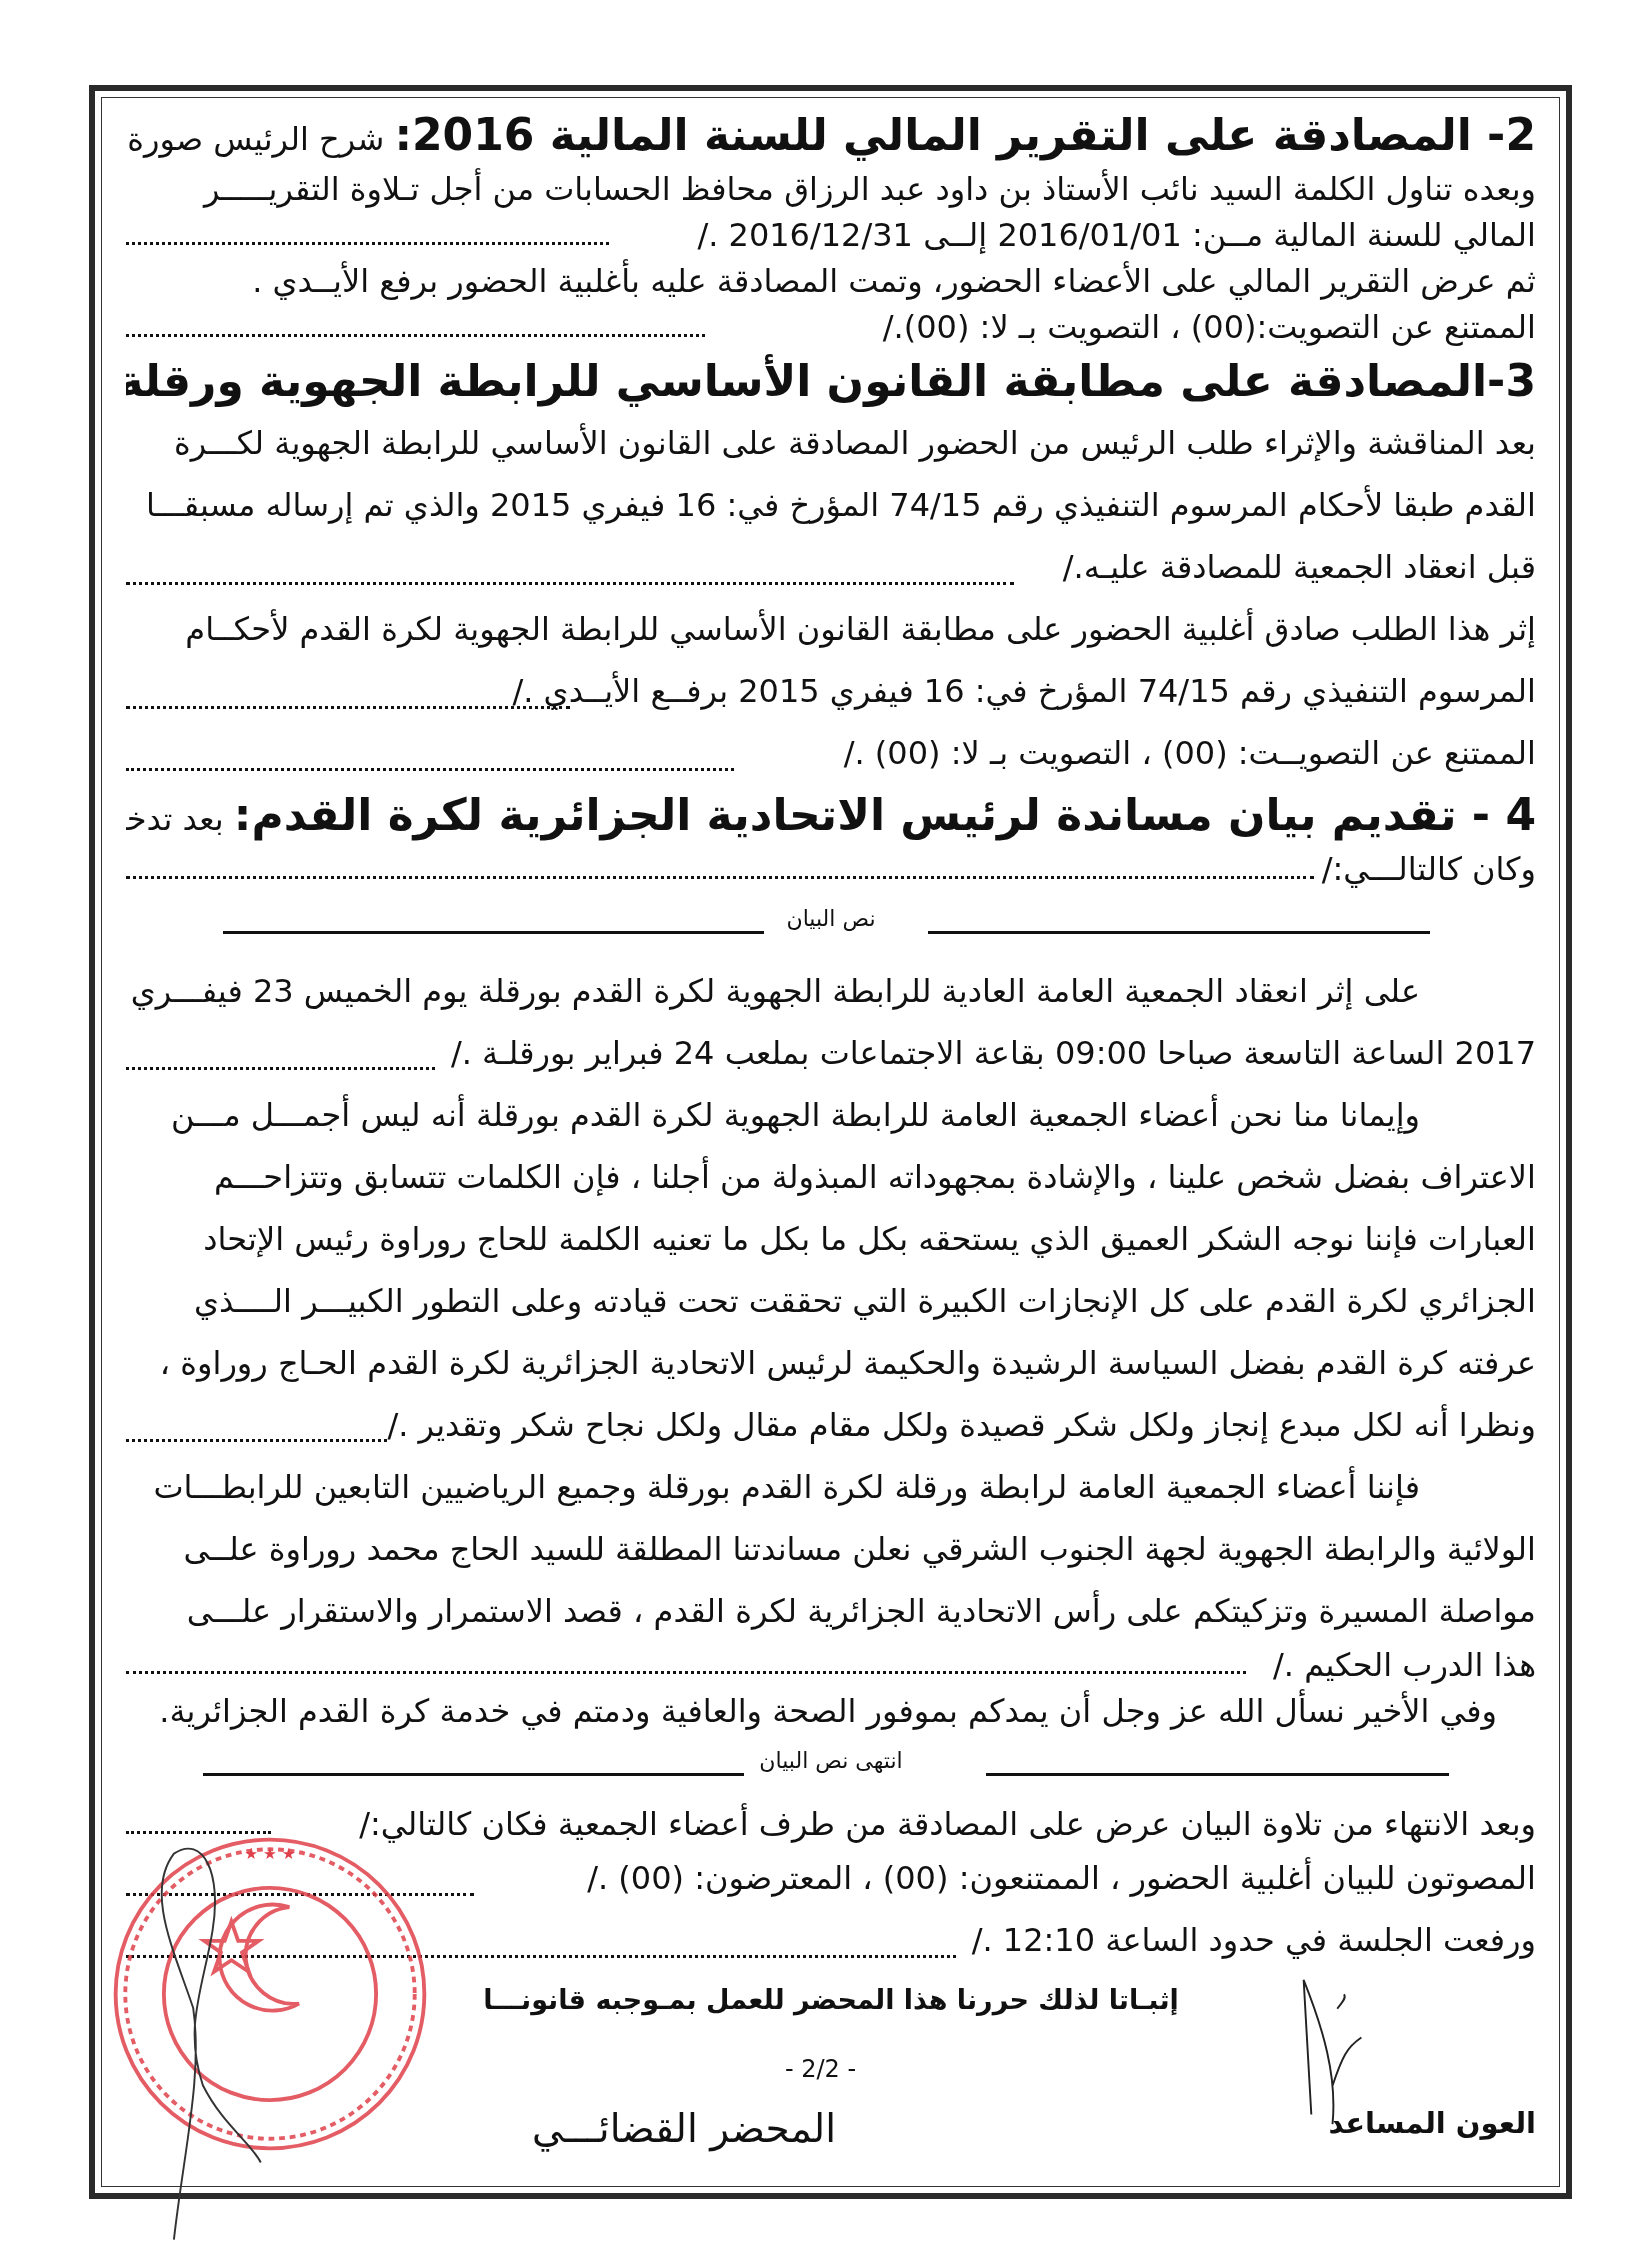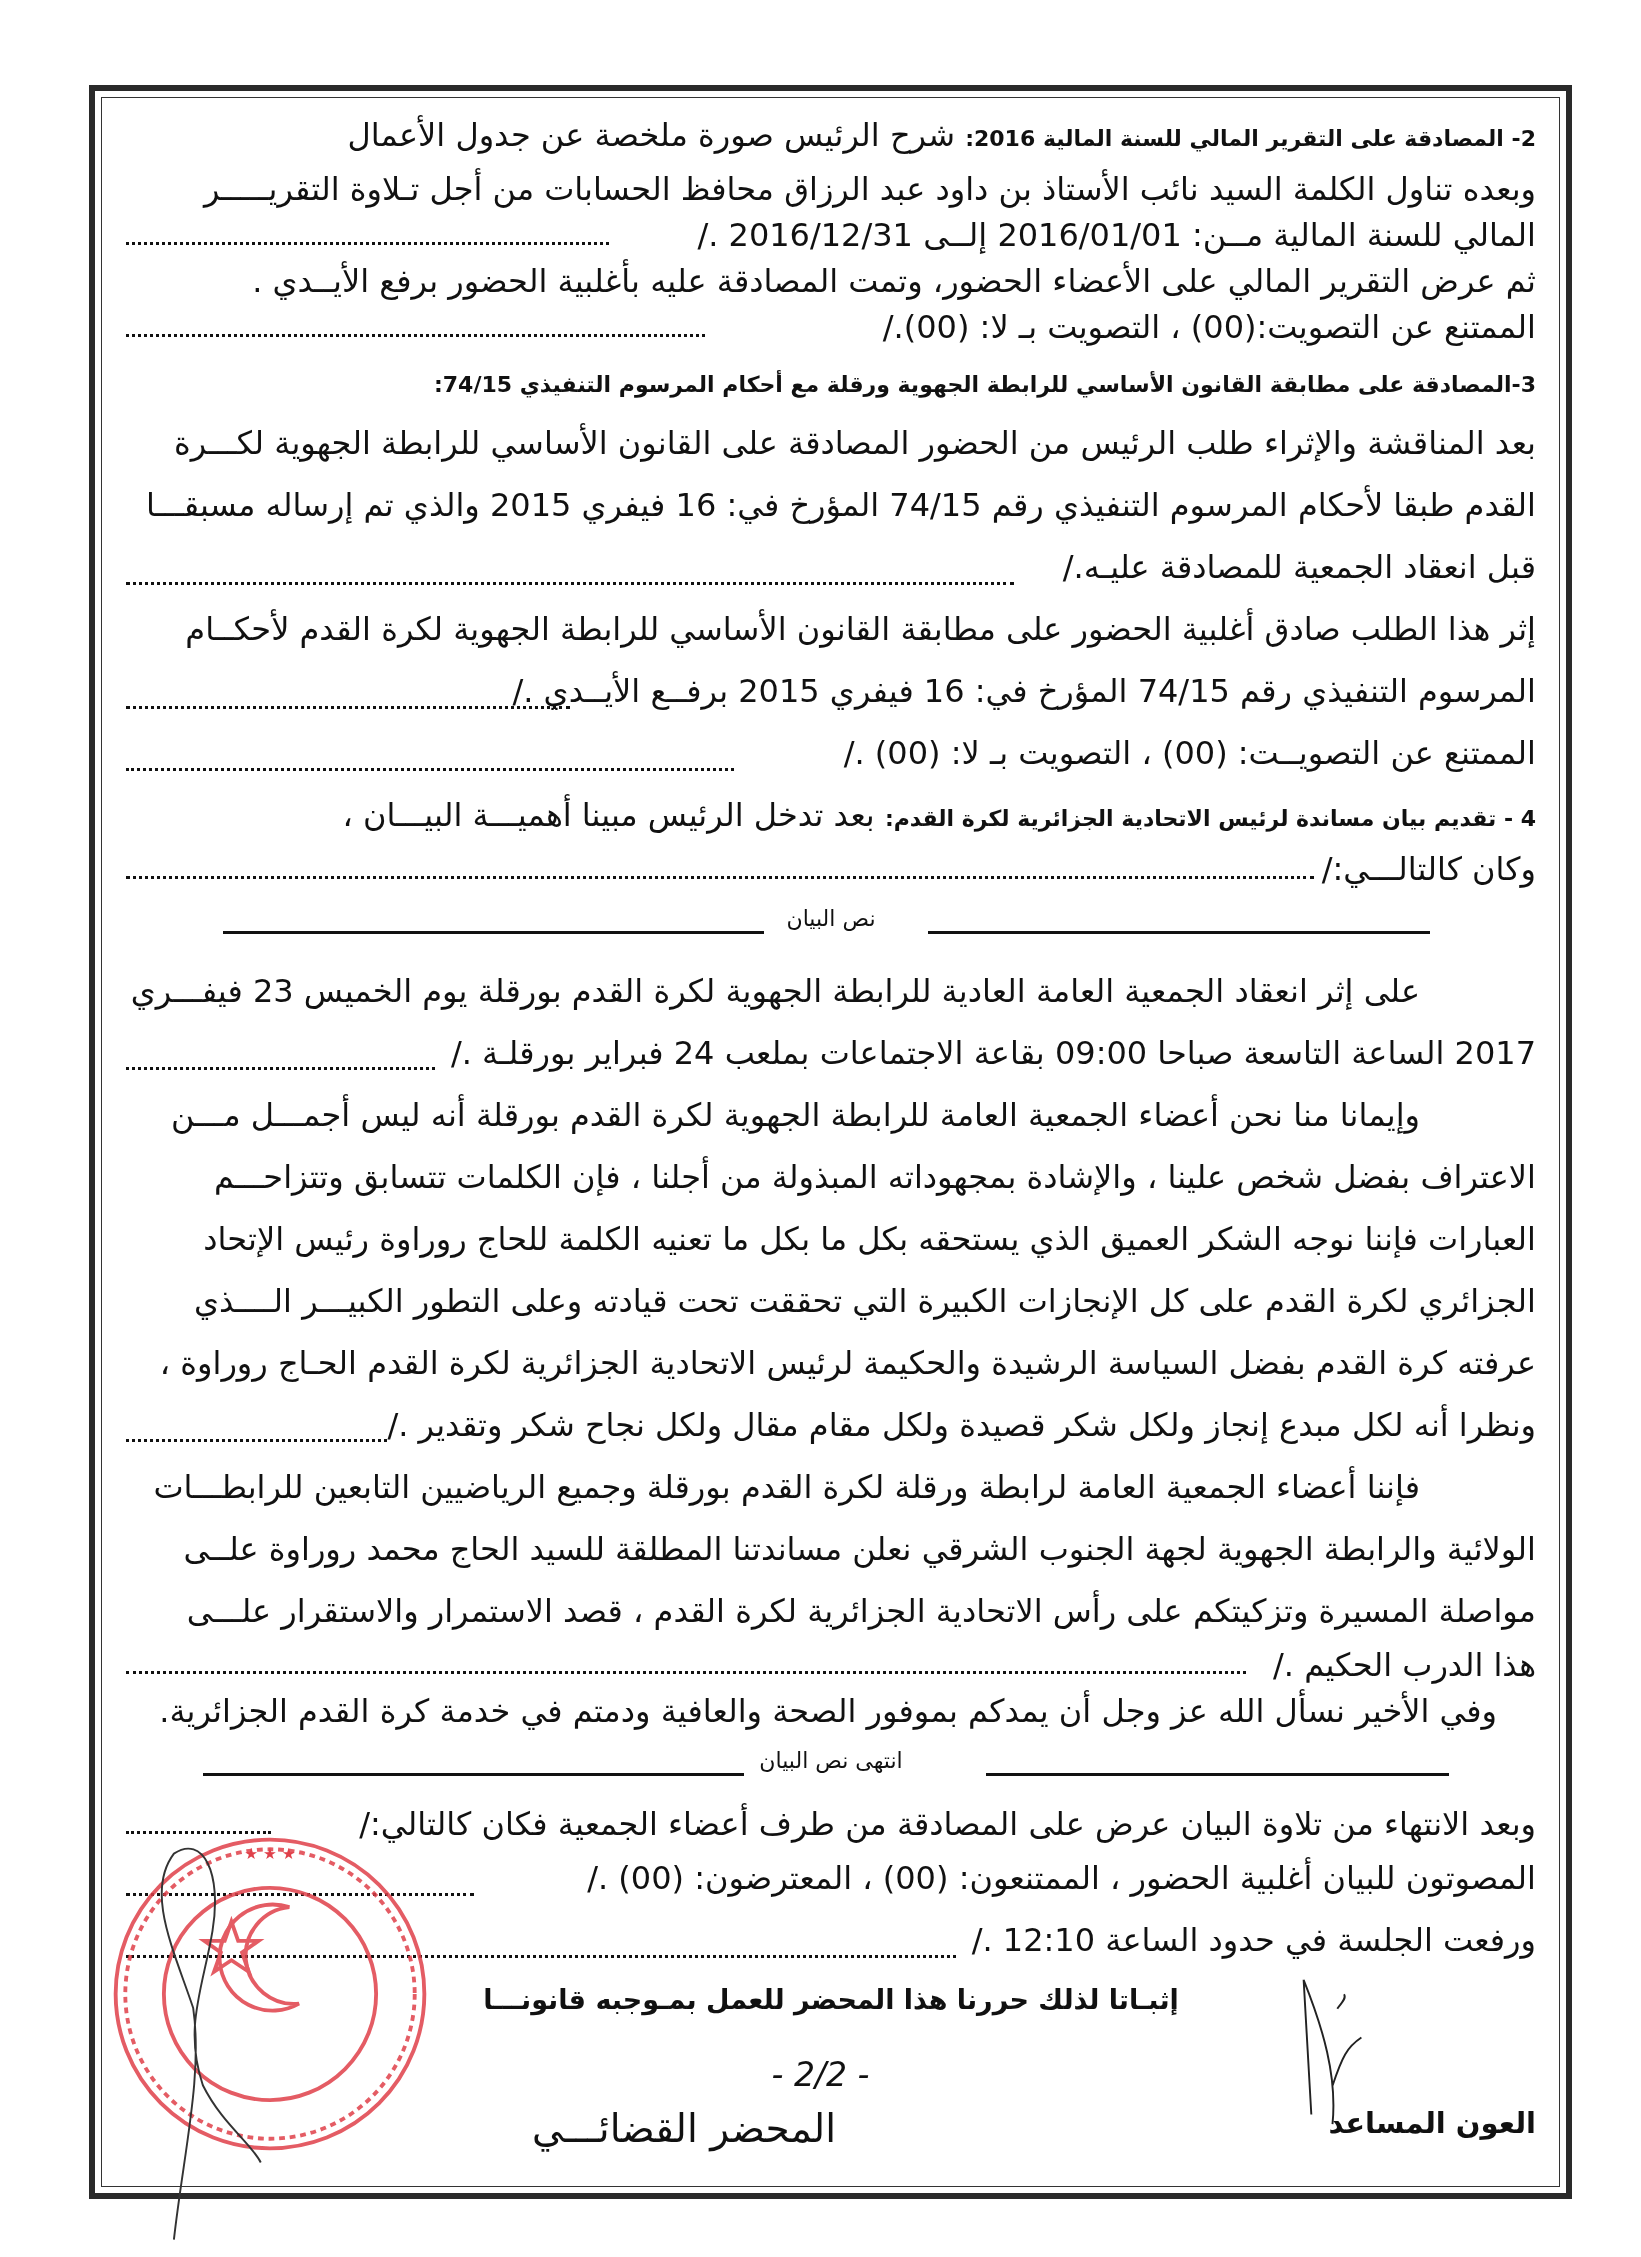--- a/index.html
+++ b/index.html
@@ -20,37 +20,37 @@
     direction:rtl; text-align:justify;
   }
   .line {
     position:relative; height:46px; font-size:32px; line-height:46px;
     white-space:nowrap; overflow:hidden; direction:rtl;
   }
   .line.tall { height:62px; line-height:62px; }
   .line .fill {
     position:absolute; left:0; bottom:13.5px; height:0; border-bottom:3.9px dotted #111;
   }
-  .heading { font-weight:bold; font-size:22px; }
+  .heading { font-weight:bold; font-size:44px; }
   .centered-title {
     position:relative; height:54px; text-align:center; direction:rtl; font-size:22px; line-height:54px;
   }
   .centered-title .rule-l, .centered-title .rule-r {
     position:absolute; top:39px; height:0; border-top:3.9px solid #111;
   }
   .sp { height:13.5px; }
   .indent { padding-right:116px; }
   .closing {
     text-align:center; font-weight:bold; font-size:27px; height:58px; line-height:58px; direction:rtl;
   }
   .sigs { position:relative; height:290px; direction:rtl; }
   .sig-left { position:absolute; left:406px; top:77px; font-weight:normal; font-size:39px; }
   .sig-right { position:absolute; right:0; top:77px; font-weight:bold; font-size:29px; }
   .page-num {
-    position:absolute; left:0; right:0; top:2055px; text-align:center; font-size:33px; direction:ltr;font-style:italic;
+    position:absolute; left:0; right:0; top:2055px; text-align:center; font-size:24px; direction:ltr;
   }
   .stamp {
     position:absolute; left:106px; top:1830px; width:328px; height:328px;
   }
   .signature-right { position:absolute; left:1294px; top:1970px; width:77px; height:164px; }
   .signature-left { position:absolute; left:116px; top:1834px; width:193px; height:406px; }
 </style>
 </head>
 <body>
 

